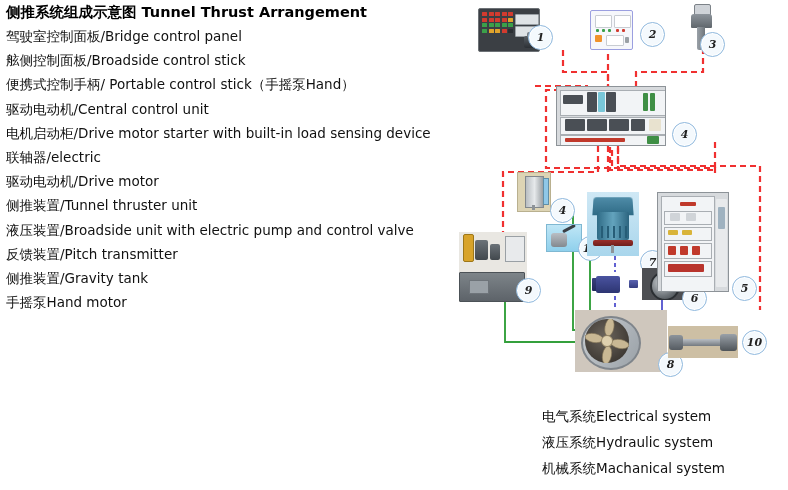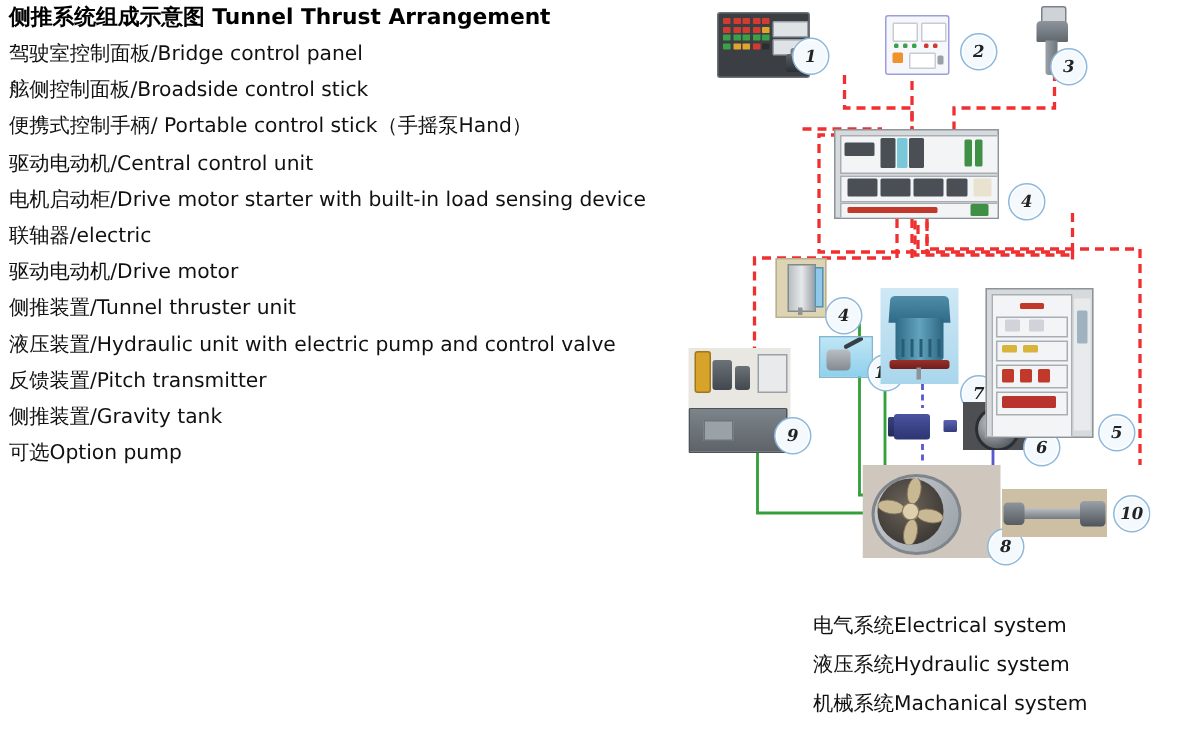--- a/index.html
+++ b/index.html
@@ -137,24 +137,24 @@
 <div id="legend-list">
   <div class="title">侧推系统组成示意图 Tunnel Thrust Arrangement</div>
   <div class="item">驾驶室控制面板/Bridge control panel</div>
   <div class="item">舷侧控制面板/Broadside control stick</div>
   <div class="item">便携式控制手柄/ Portable control stick（手摇泵Hand）</div>
   <div class="item">驱动电动机/Central control unit</div>
   <div class="item">电机启动柜/Drive motor starter with built-in load sensing device</div>
   <div class="item">联轴器/electric</div>
   <div class="item">驱动电动机/Drive motor</div>
   <div class="item">侧推装置/Tunnel thruster unit</div>
-  <div class="item">液压装置/Hydraulic unit with electric pump and control valve</div>
+  <div class="item">液压装置/Broadside unit with electric pump and control valve</div>
   <div class="item">反馈装置/Pitch transmitter</div>
   <div class="item">侧推装置/Gravity tank</div>
-  <div class="item">可选Option pump</div>
+  <div class="item">手摇泵Hand motor</div>
 </div>
 
 <div id="diagram">
 
   <svg id="wires" viewBox="0 0 328 400">
     <g fill="none" stroke="#f03030" stroke-width="2.2" stroke-dasharray="6,4">
       <path d="M103,50 L103,72 L148,72 L148,88"></path>
       <path d="M148,54 L148,88"></path>
       <path d="M243,48 L243,72 L176,72 L176,88"></path>
       <path d="M138,146 L138,172 L43,172 L43,232"></path>

